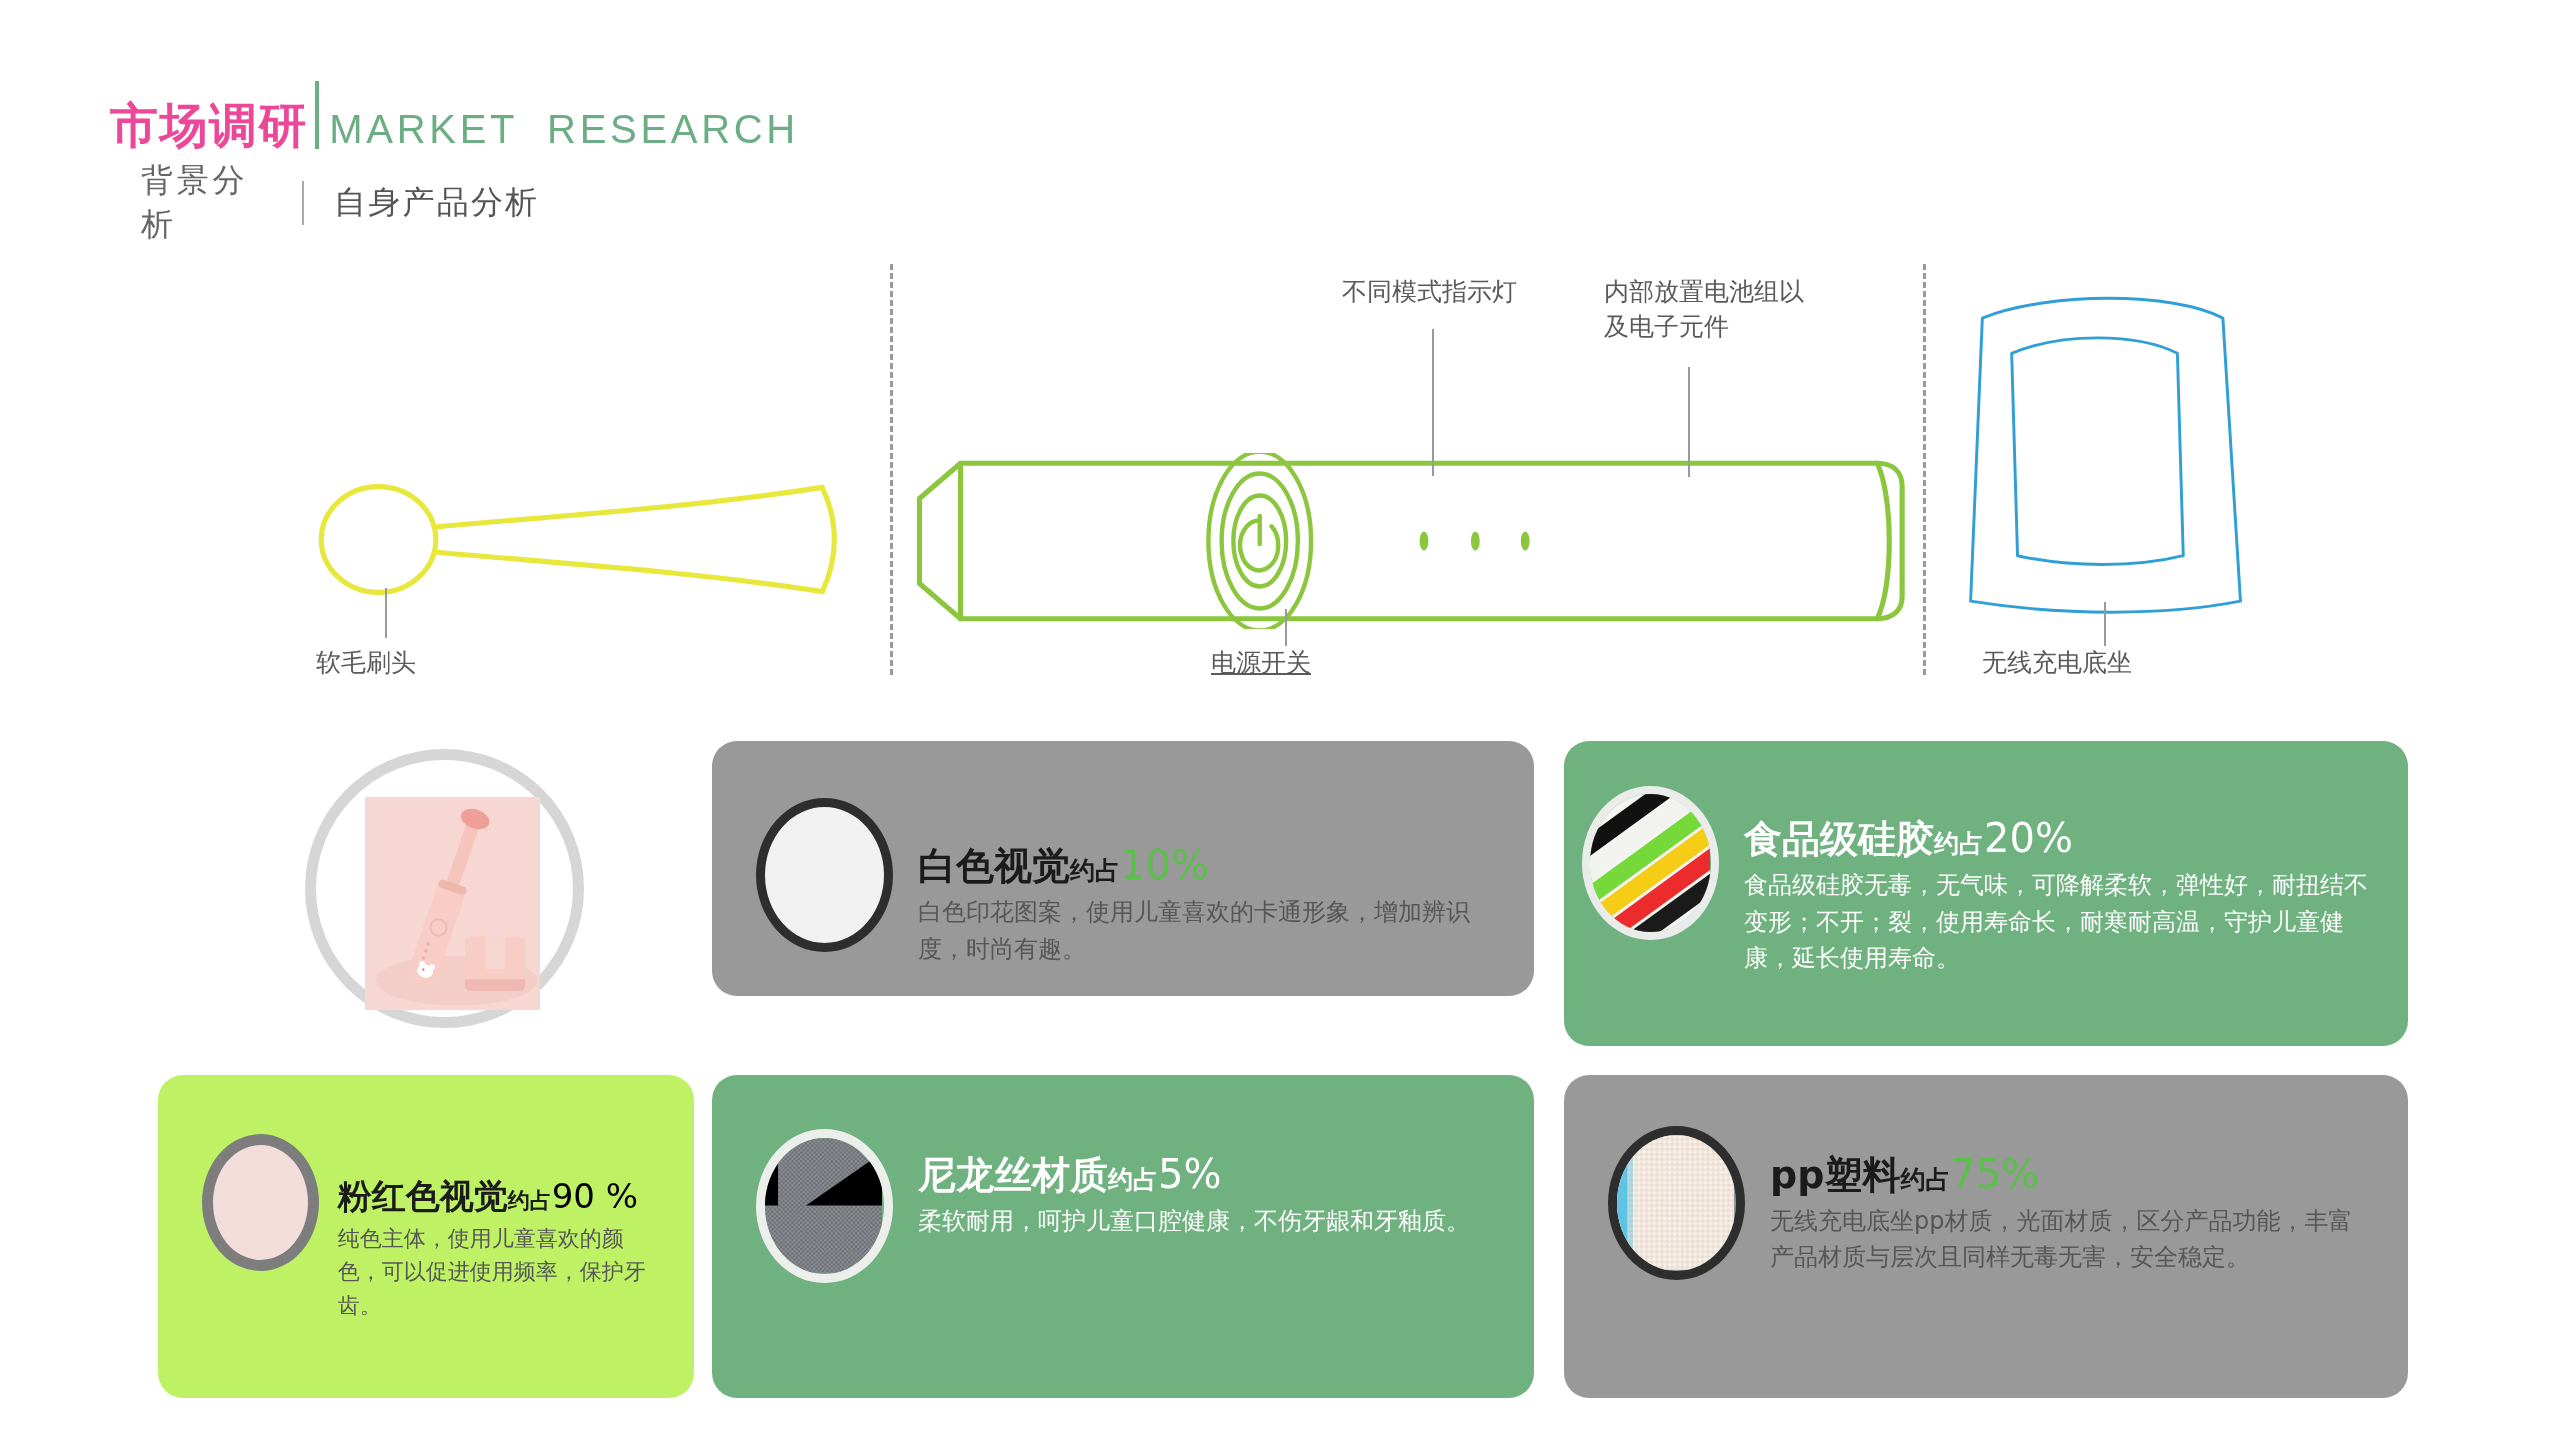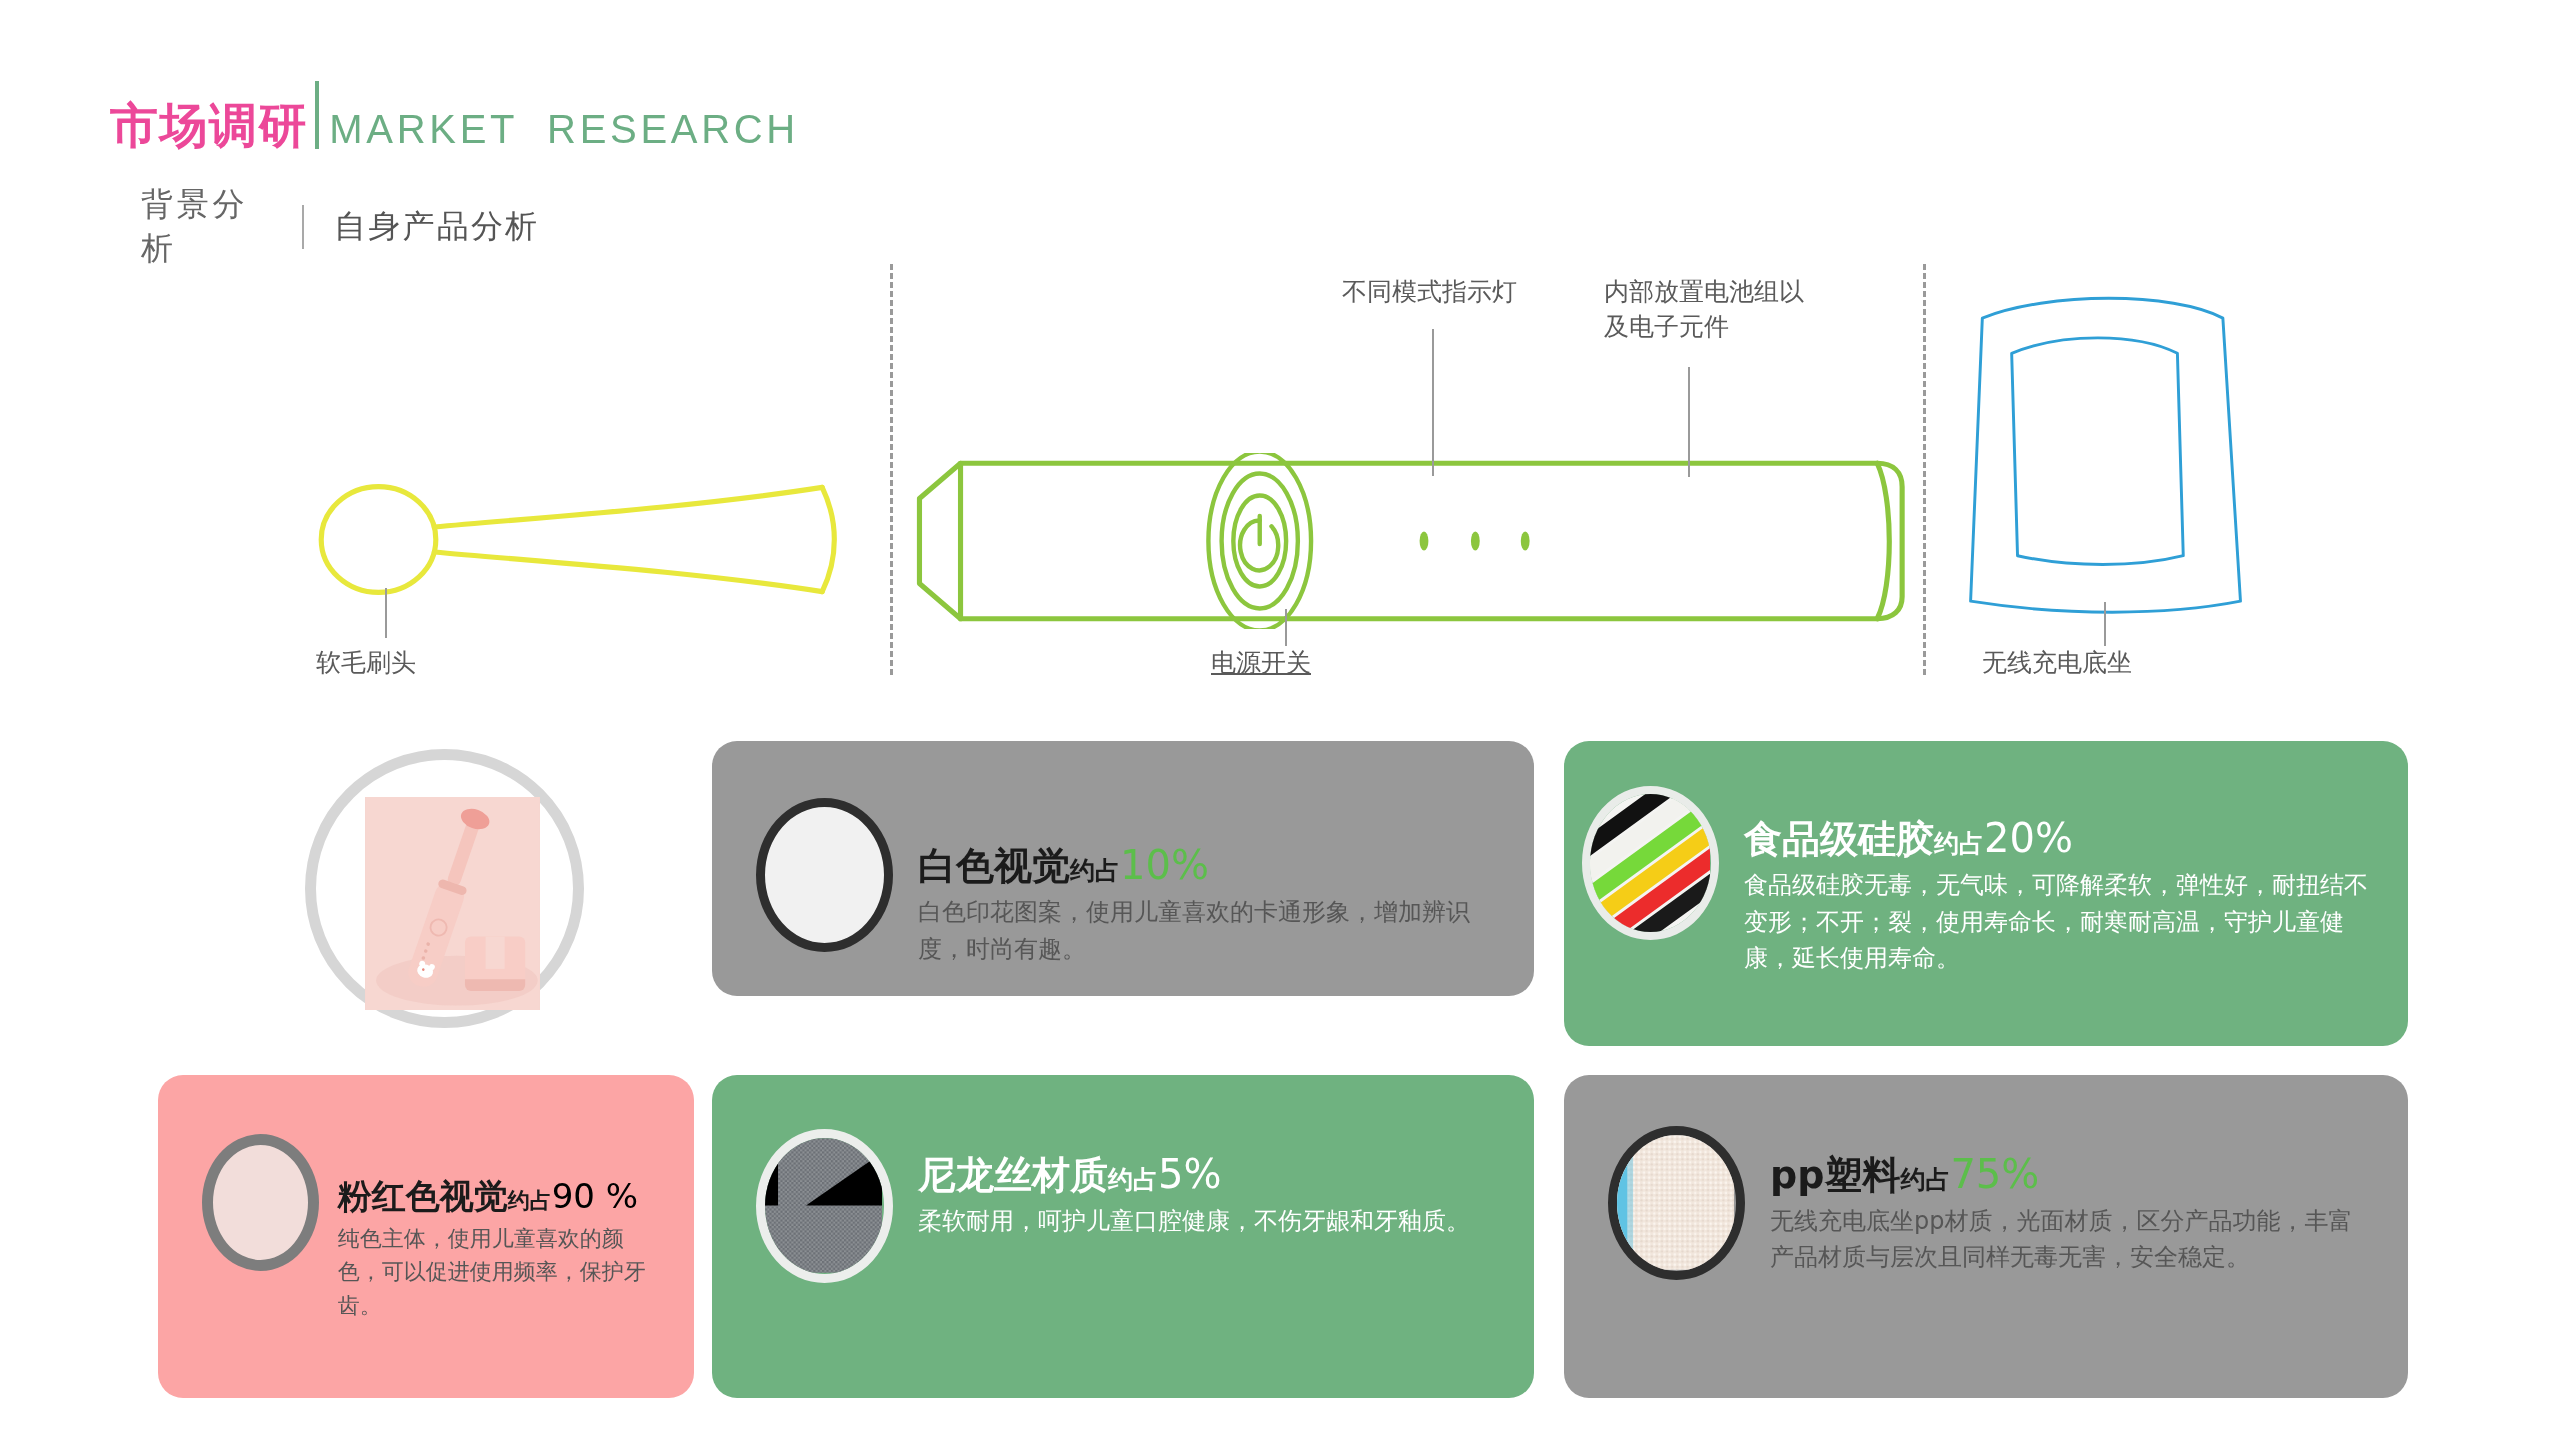--- a/index.html
+++ b/index.html
@@ -23,21 +23,21 @@
   .title-divider {
     width: 3.7px; height: 68px; background: #6cae84;
     margin: 0 10.3px 0 7.3px; align-self: flex-end;
   }
   .title-en {
     font-size: 40px; font-weight: 400; color: #6cae84;
     letter-spacing: 3.7px; line-height: 1;
     font-family: "Liberation Sans", sans-serif;
     white-space: pre;
   }
-  .subtitle-row { display: flex; align-items: center; margin-top: 34px; gap: 12px; }
+  .subtitle-row { display: flex; align-items: center; margin-top: 10px; gap: 12px; }
   .sub-cn {
     font-size: 32px; color: #666; letter-spacing: 3.7px;
     font-family: "DejaVu Sans", sans-serif; width: 170px;
     text-align: left; padding-left: 31px; box-sizing: border-box;
   }
   .sub-divider { width: 2.2px; height: 44px; background: #a9a9a9; margin: 0 17.6px 0 10.3px; }
   .sub-cn2 {
     font-size: 32px; color: #555; letter-spacing: 2.2px;
     font-family: "DejaVu Sans", sans-serif;
   }
@@ -61,21 +61,21 @@
   }
 
   
   .cards { position: absolute; left: 0; top: 734px; width: 2576px; height: 675px; }
   .card {
     position: absolute; border-radius: 25px; box-sizing: border-box;
     display: flex; align-items: flex-start;
   }
   .card.gray  { background: #999999; }
   .card.green { background: #6fb280; }
-  .card.light { background: #fca5a5; }
+  .card.light { background: #bef264; }
 
   .medallion {
     flex: 0 0 auto; border-radius: 50%; overflow: hidden; position: relative;
     box-sizing: border-box;
   }
   .card-body { flex: 1 1 auto; min-width: 0; }
   .card-heading {
     line-height: 1.04; white-space: nowrap;
     font-family: "DejaVu Sans", sans-serif;
   }

